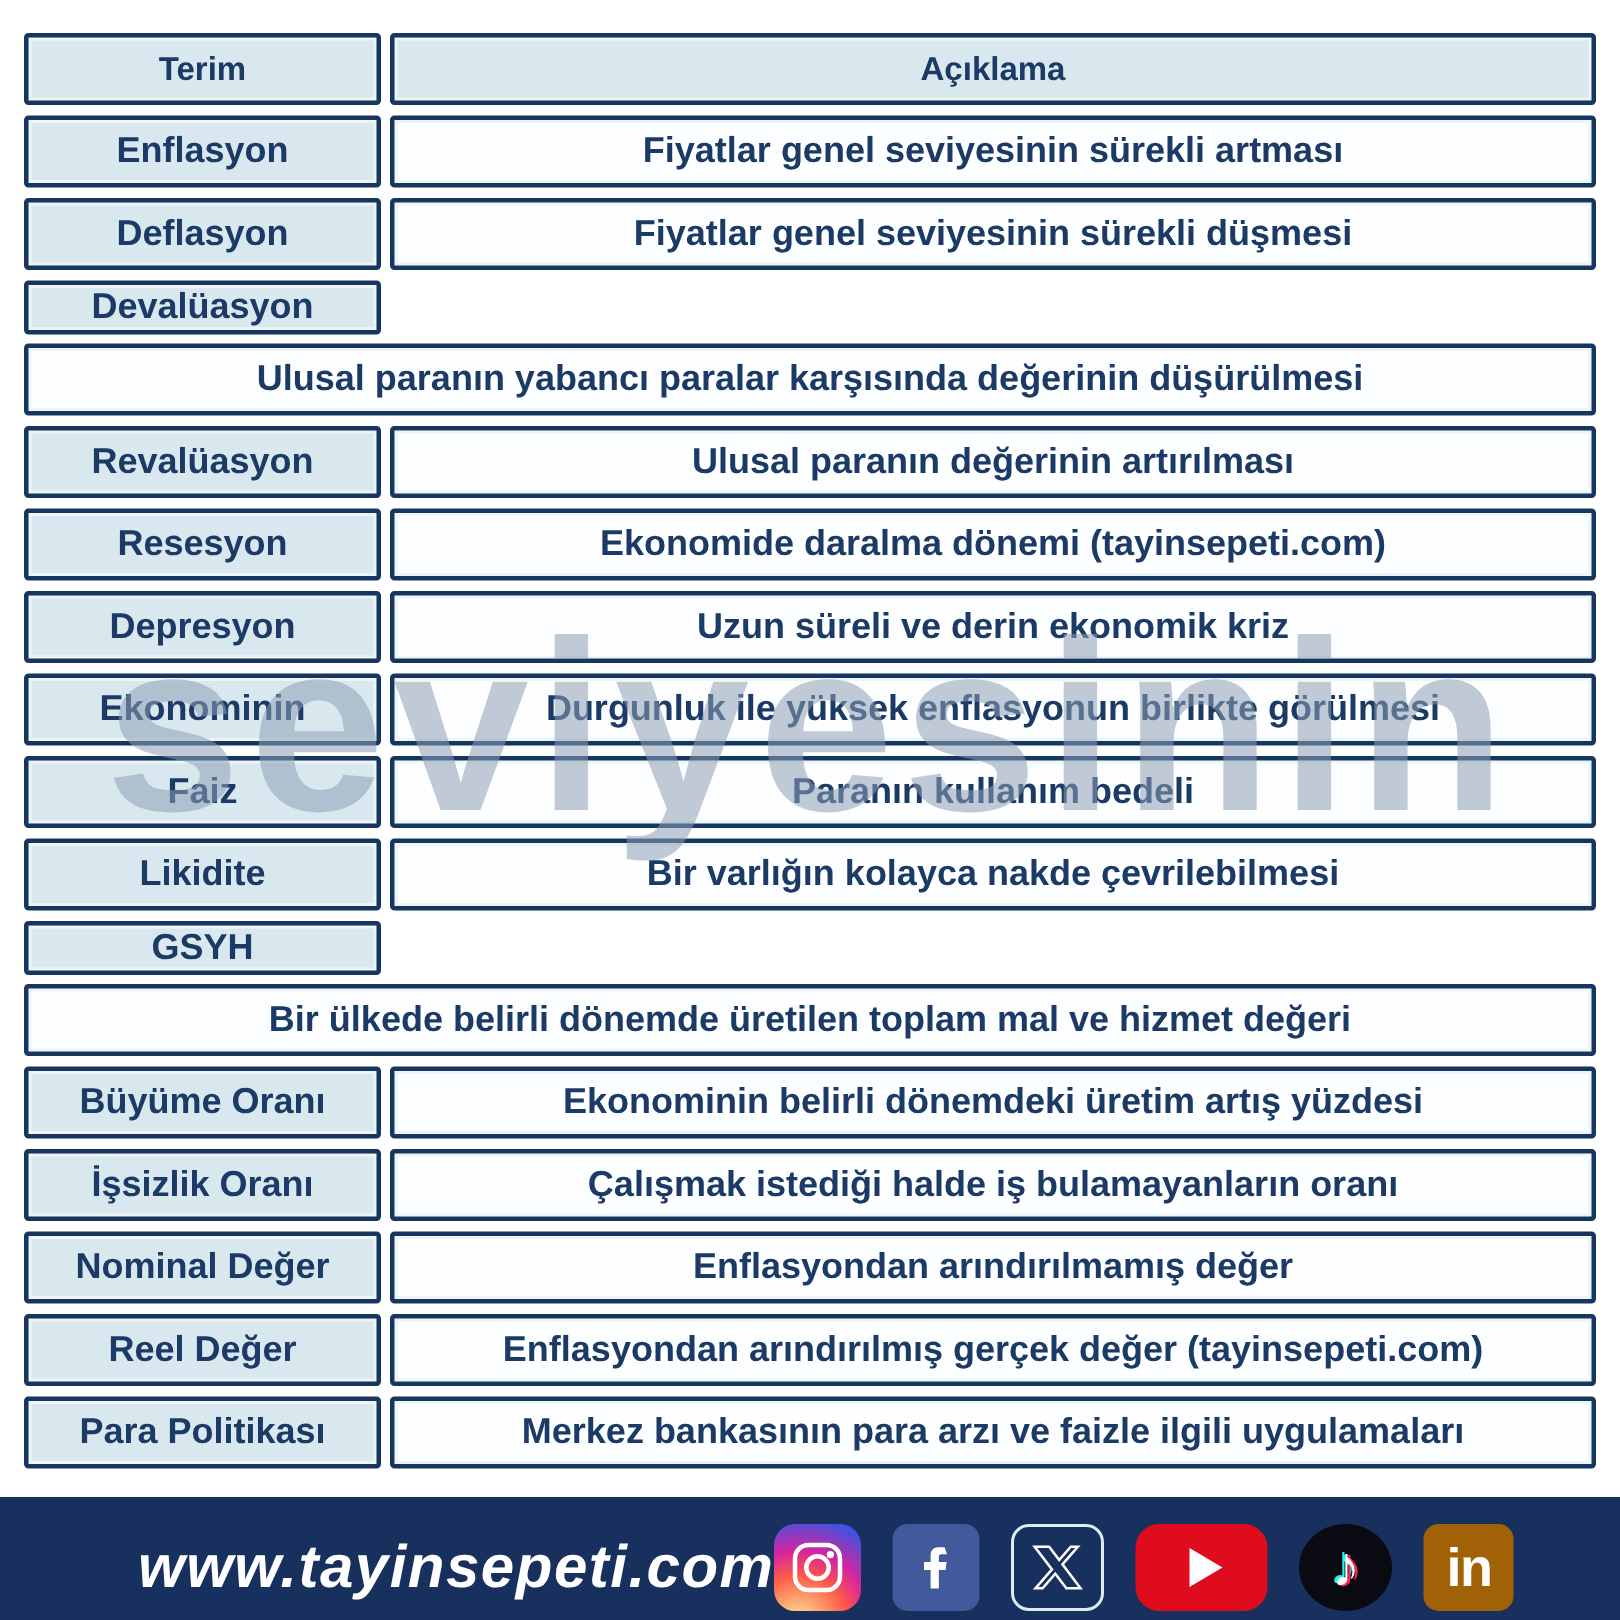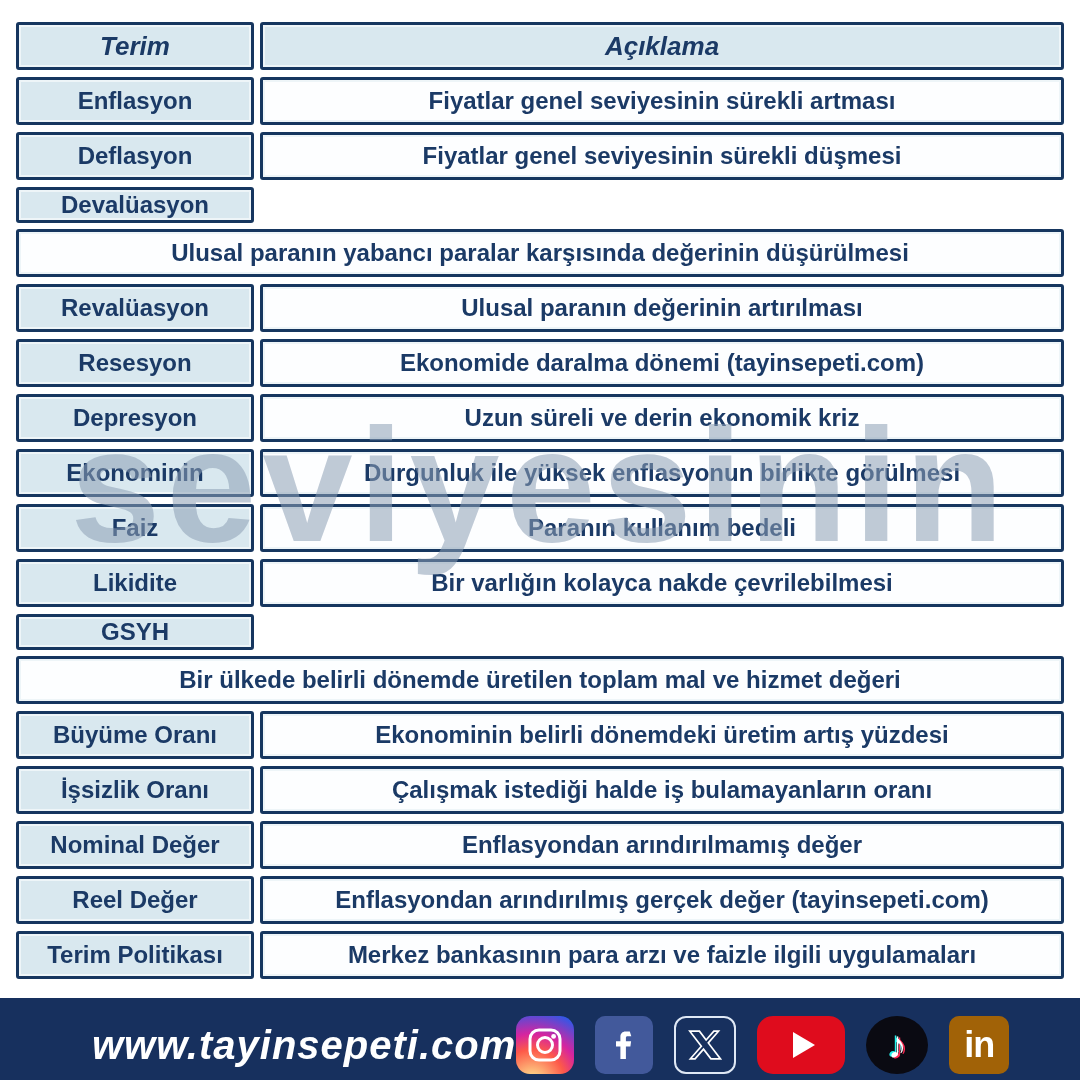--- a/index.html
+++ b/index.html
@@ -20,21 +20,21 @@
     border-radius:3px;
     box-shadow: inset 0 0 0 2px var(--inner-line);
     display:flex; align-items:center; justify-content:center;
     text-align:center; font-weight:bold; color:var(--navy-text);
     font-size:24px; line-height:1.25;
   }
   .term  { width:238px; flex:none; background:var(--cell-blue); white-space:nowrap; }
   .desc  { flex:1; background:var(--desc-bg); }
   .row:not(.tall) .desc { white-space:nowrap; }
   .row.tall .desc { line-height:1.65; padding:0 44px; }
-  .row.header .term, .row.header .desc { background:var(--cell-blue); font-size:26px;font-style:italic; }
+  .row.header .term, .row.header .desc { background:var(--cell-blue); font-size:22px; }
   .watermark {
     position:absolute; left:0; top:404px; width:100%;
     text-align:center; font-size:162px; font-weight:bold;
     letter-spacing:6px; line-height:1; white-space:nowrap;
     color:var(--watermark); z-index:2; pointer-events:none;
   }
   .footer {
     position:absolute; left:0; bottom:0; width:1080px; height:82px;
     background:var(--footer-navy); z-index:3;
     display:flex; align-items:center; box-sizing:border-box;
@@ -136,21 +136,21 @@
     <div class="cell term">Nominal Değer</div>
     <div class="cell desc">Enflasyondan arındırılmamış değer</div>
   </div>
 
   <div class="row">
     <div class="cell term">Reel Değer</div>
     <div class="cell desc">Enflasyondan arındırılmış gerçek değer (tayinsepeti.com)</div>
   </div>
 
   <div class="row">
-    <div class="cell term">Terim Politikası</div>
+    <div class="cell term">Para Politikası</div>
     <div class="cell desc">Merkez bankasının para arzı ve faizle ilgili uygulamaları</div>
   </div>
 </div>
 
 <div class="watermark">seviyesinin</div>
 
 <div class="footer">
   <div class="site">www.tayinsepeti.com</div>
   <div class="icons">
       <span class="icon ig">

